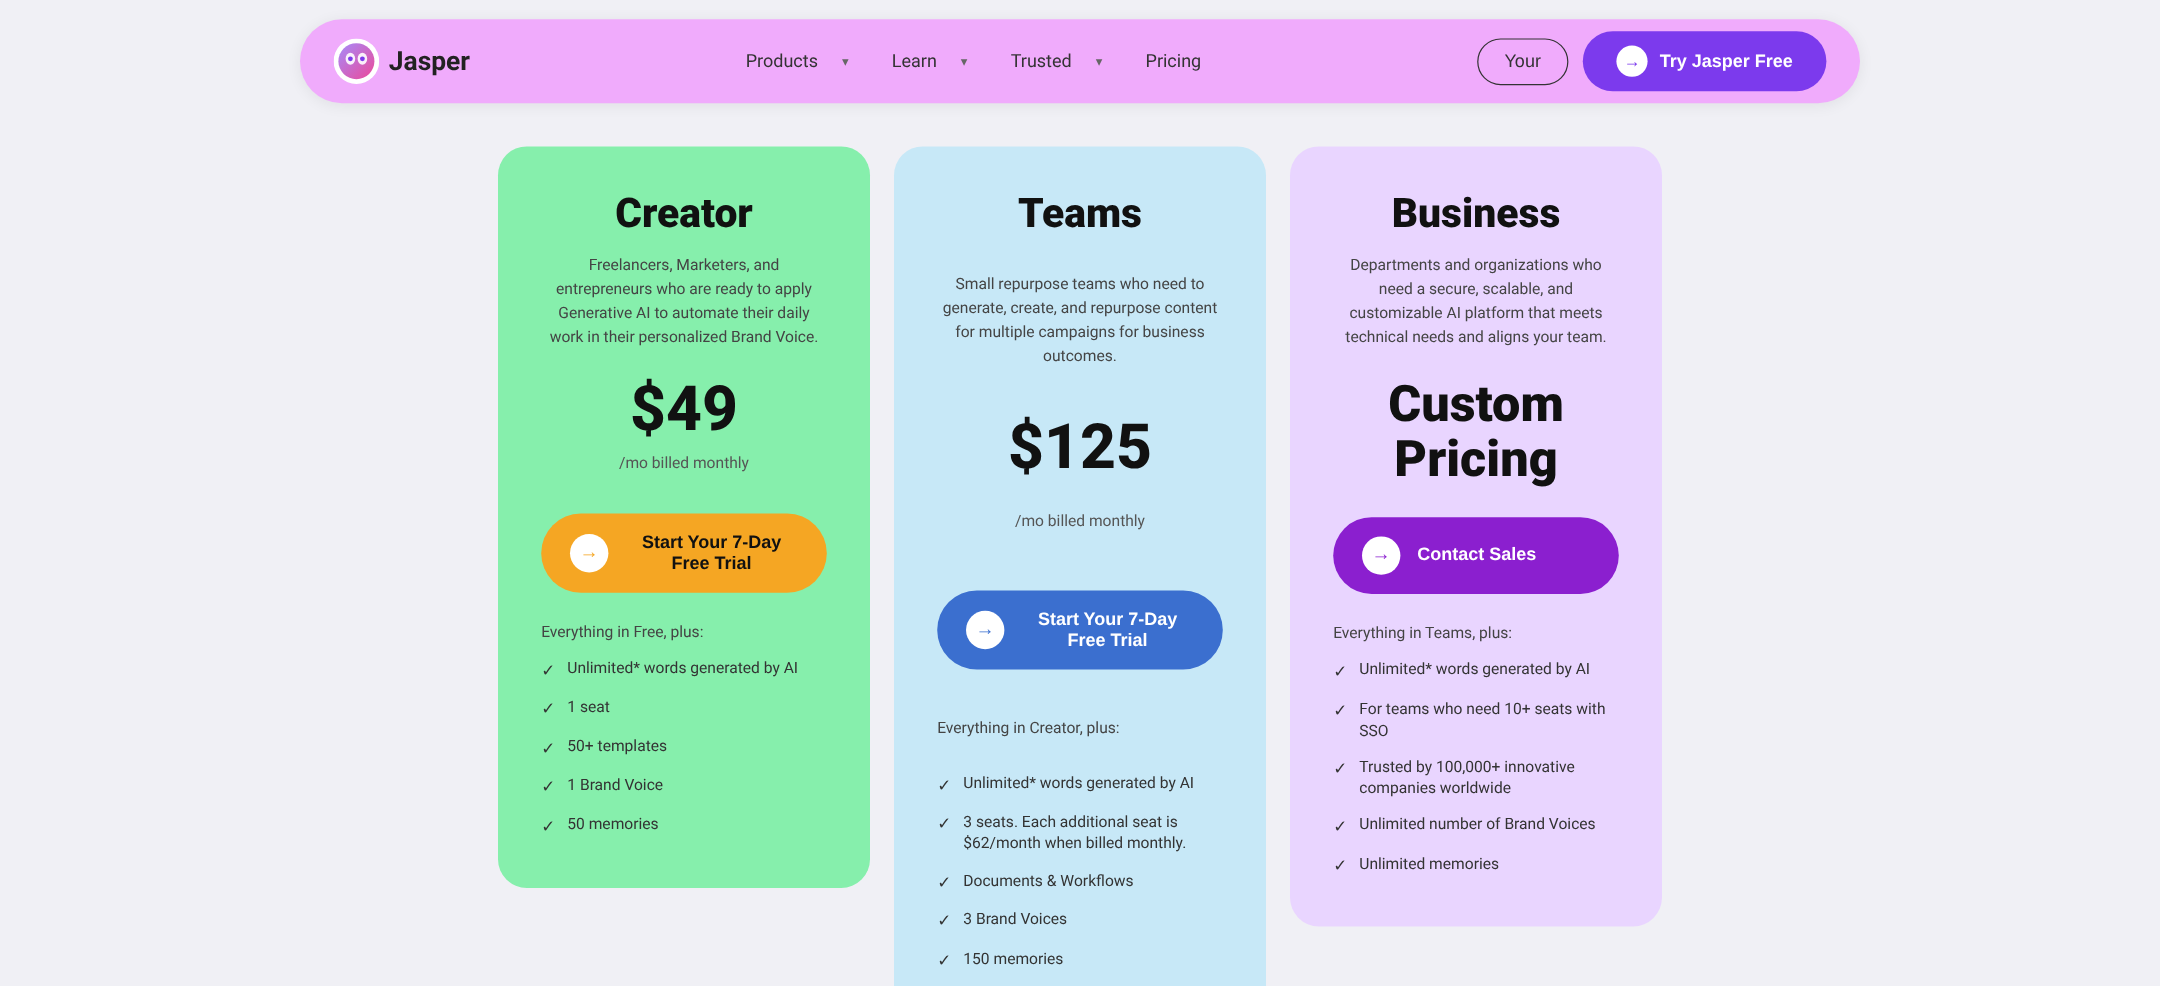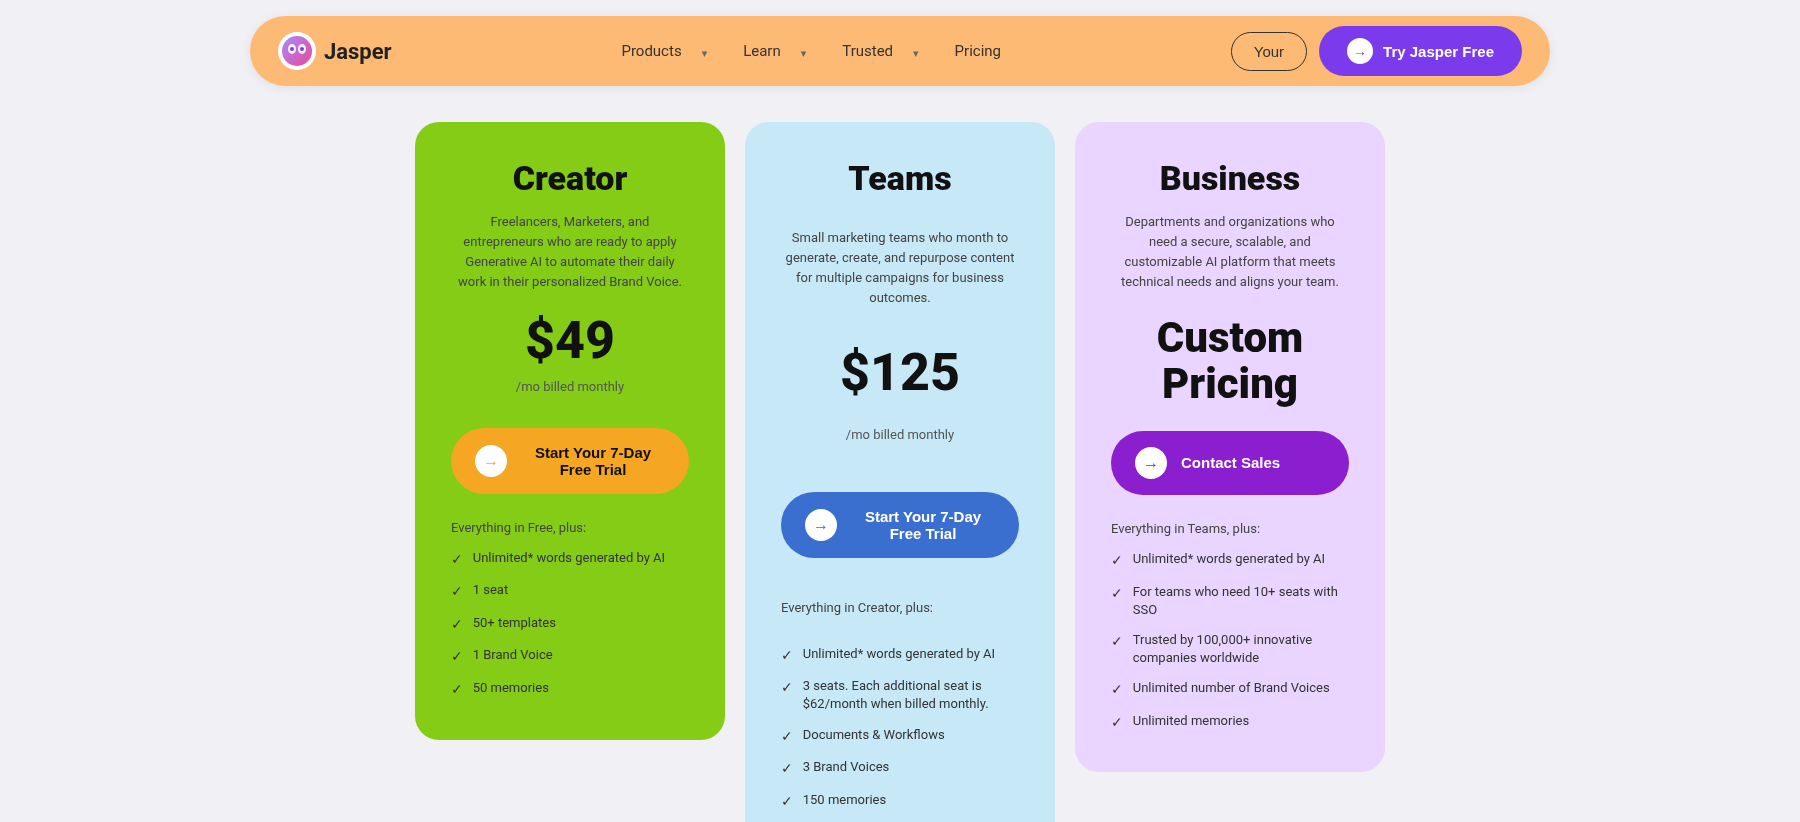--- a/index.html
+++ b/index.html
@@ -5,21 +5,21 @@
     * { box-sizing: border-box; margin: 0; padding: 0; }
     body {
       font-family: -apple-system, BlinkMacSystemFont, 'Segoe UI', Roboto, sans-serif;
       background: #f0f0f5;
       min-height: 822px;
       width: 1800px;
     }
 
     
     .navbar {
-      background: #fdba74;
+      background: #f0abfc;
       border-radius: 50px;
       margin: 16px auto;
       width: 1300px;
       display: flex;
       align-items: center;
       justify-content: space-between;
       padding: 10px 28px;
       box-shadow: 0 2px 12px rgba(0,0,0,0.07);
       position: relative;
       z-index: 10;
@@ -38,21 +38,21 @@
       font-weight: 700;
       color: #222;
     }
     .nav-links {
       display: flex;
       align-items: center;
       gap: 8px;
     }
     .nav-link {
       display: flex;
-      align-items: flex-end;
+      align-items: center;
       gap: 20px;
       font-size: 15px;
       color: #333;
       padding: 8px 14px;
       border-radius: 8px;
       cursor: pointer;
       white-space: nowrap;
     }
     .nav-chevron {
       font-size: 11px;
@@ -113,21 +113,21 @@
       border-radius: 24px;
       padding: 36px 36px 40px;
       width: 310px;
       min-height: 600px;
       display: flex;
       flex-direction: column;
       gap: 0;
     }
 
     .card-creator {
-      background: #84cc16;
+      background: #86efac;
     }
     .card-teams {
       background: #c7e8f7;
       gap: 16px;
     }
     .card-business {
       background: #e9d5ff;
     }
 
     .card-title {
@@ -321,21 +321,21 @@
       </li>
       <li class="card-feature-item">
         <span class="check-icon">✓</span>
         <span>50 memories</span>
       </li>
     </ul>
   </div>
 
   <div class="pricing-card card-teams">
     <div class="card-title">Teams</div>
-    <div class="card-desc">Small marketing teams who month to generate, create, and repurpose content for multiple campaigns for business outcomes.</div>
+    <div class="card-desc">Small repurpose teams who need to generate, create, and repurpose content for multiple campaigns for business outcomes.</div>
     <div class="card-price">$125</div>
     <div class="card-price-sub">/mo billed monthly</div>
     <button class="card-btn btn-teams">
       <span class="card-btn-arrow">→</span>
       <span>Start Your 7-Day Free Trial</span>
     </button>
     <div class="card-features-header">Everything in Creator, plus:</div>
     <ul class="card-features">
       <li class="card-feature-item">
         <span class="check-icon">✓</span>

